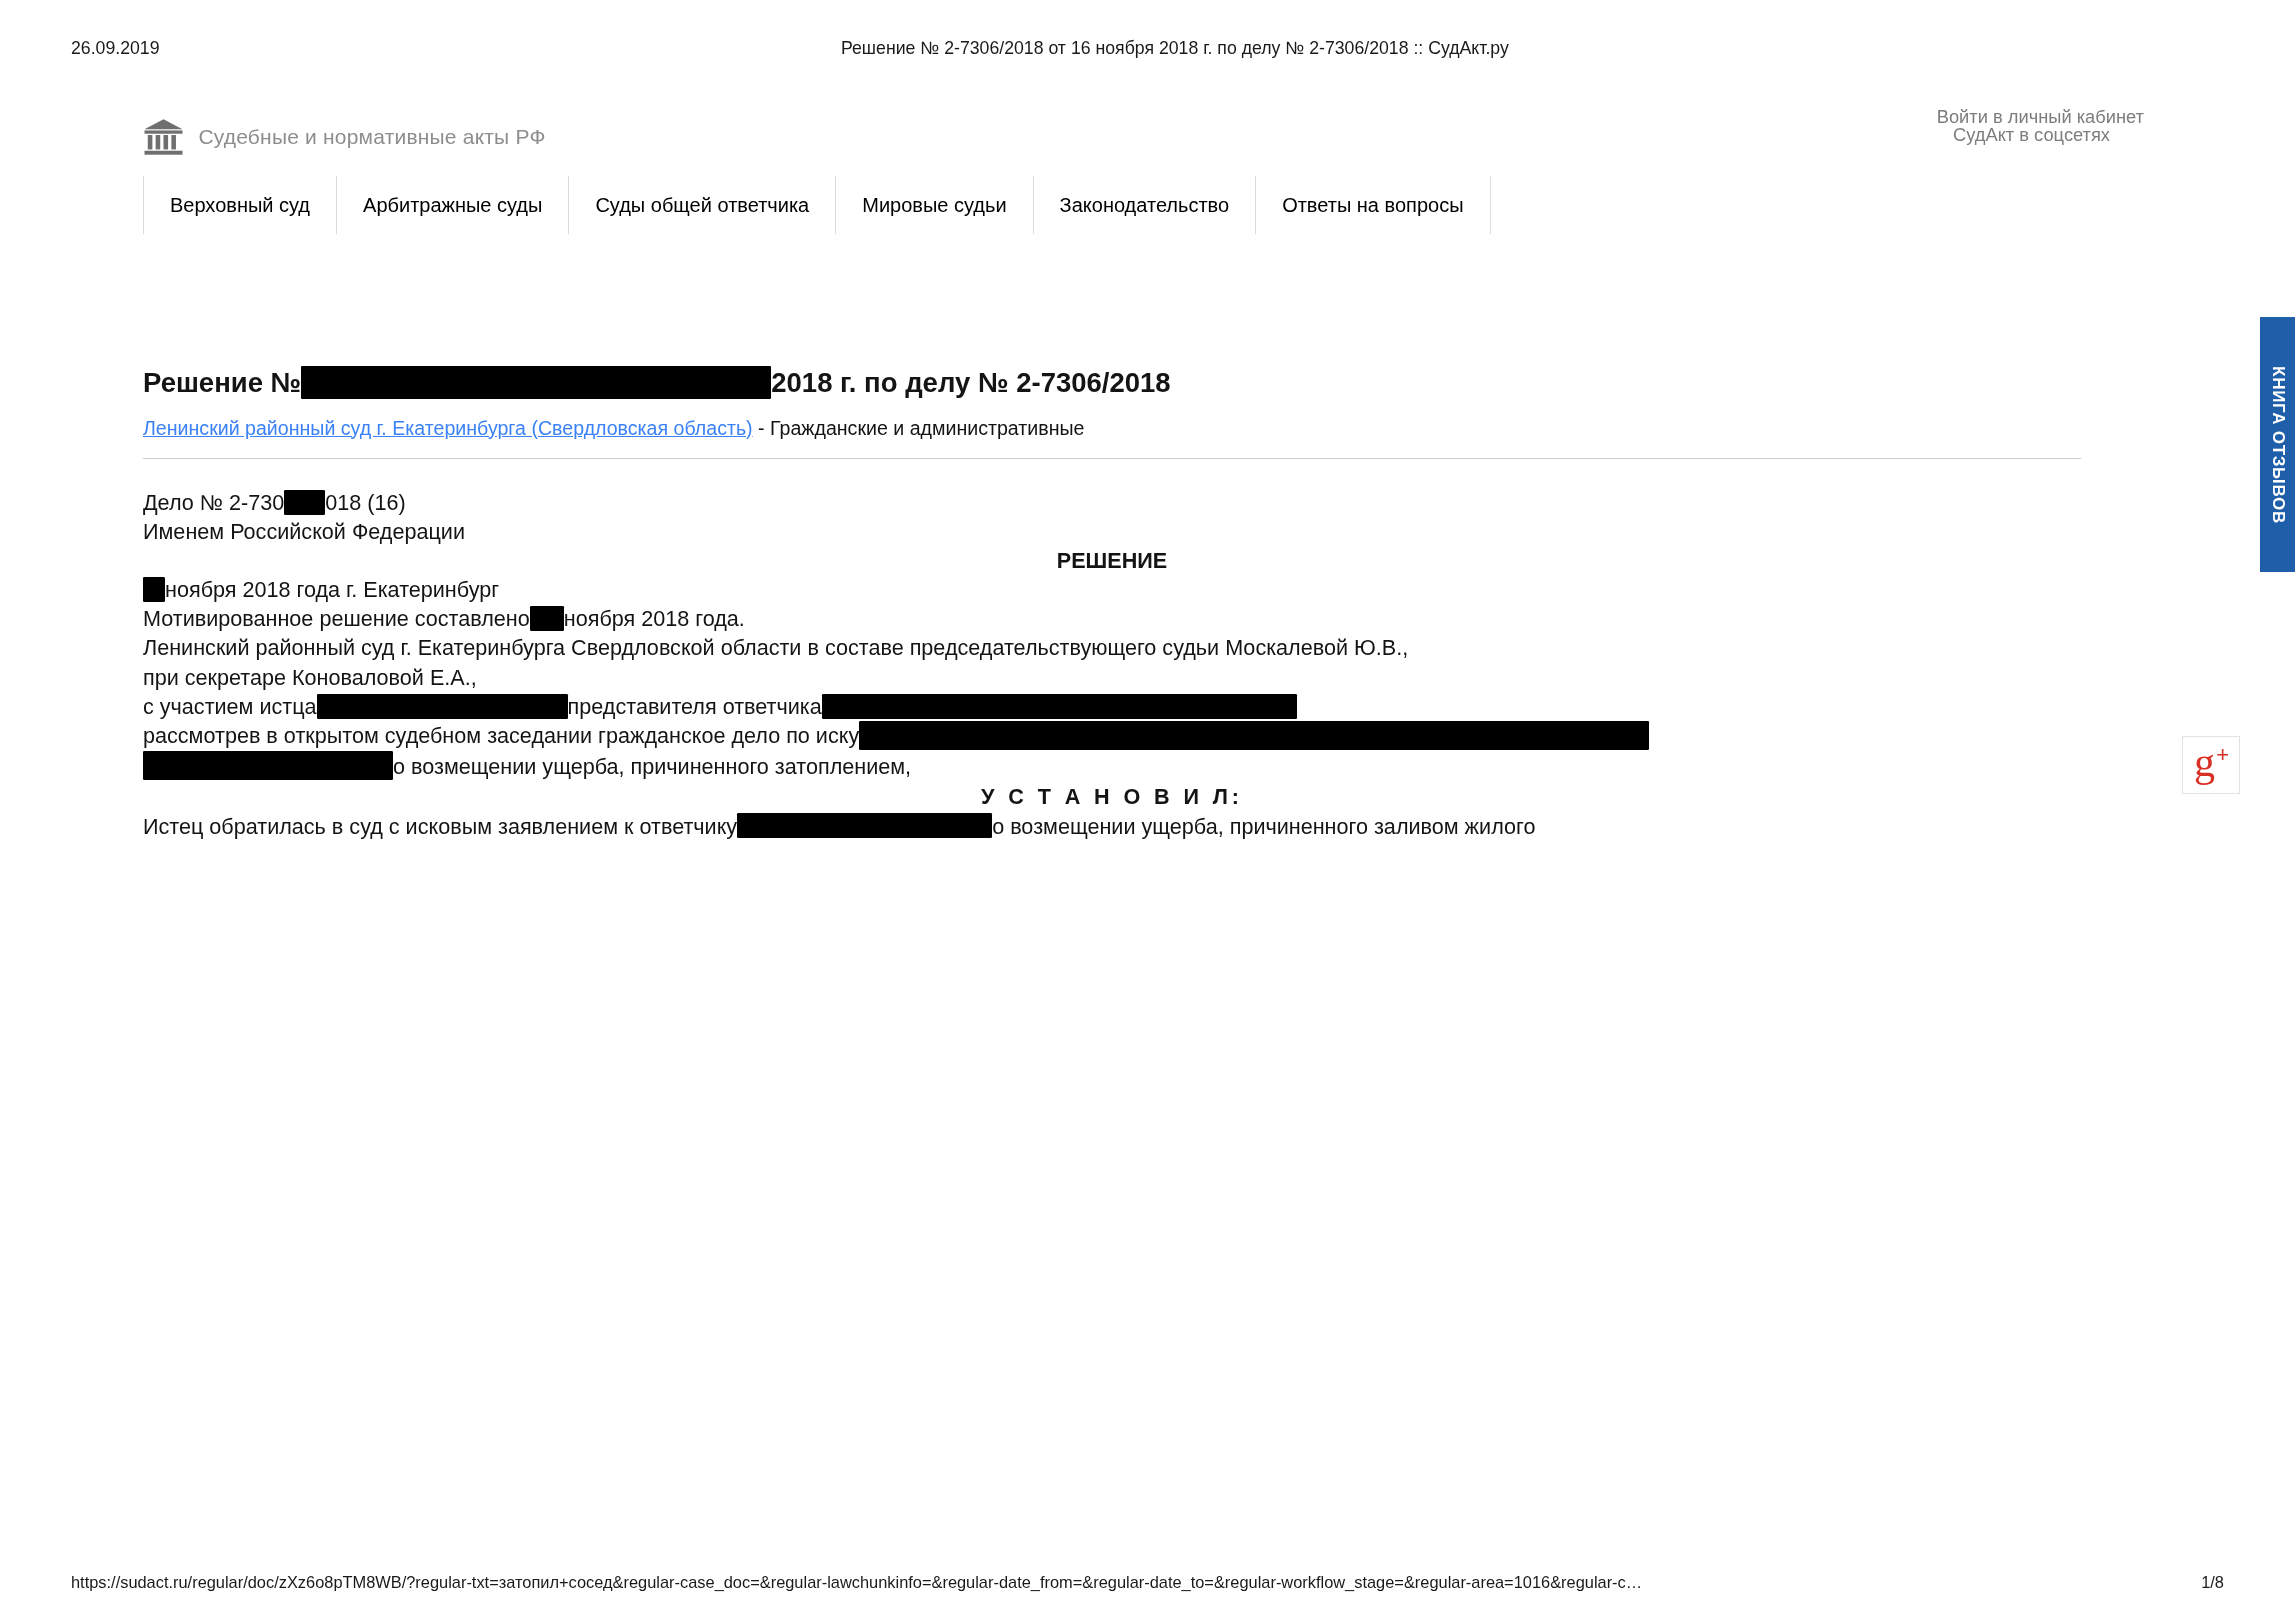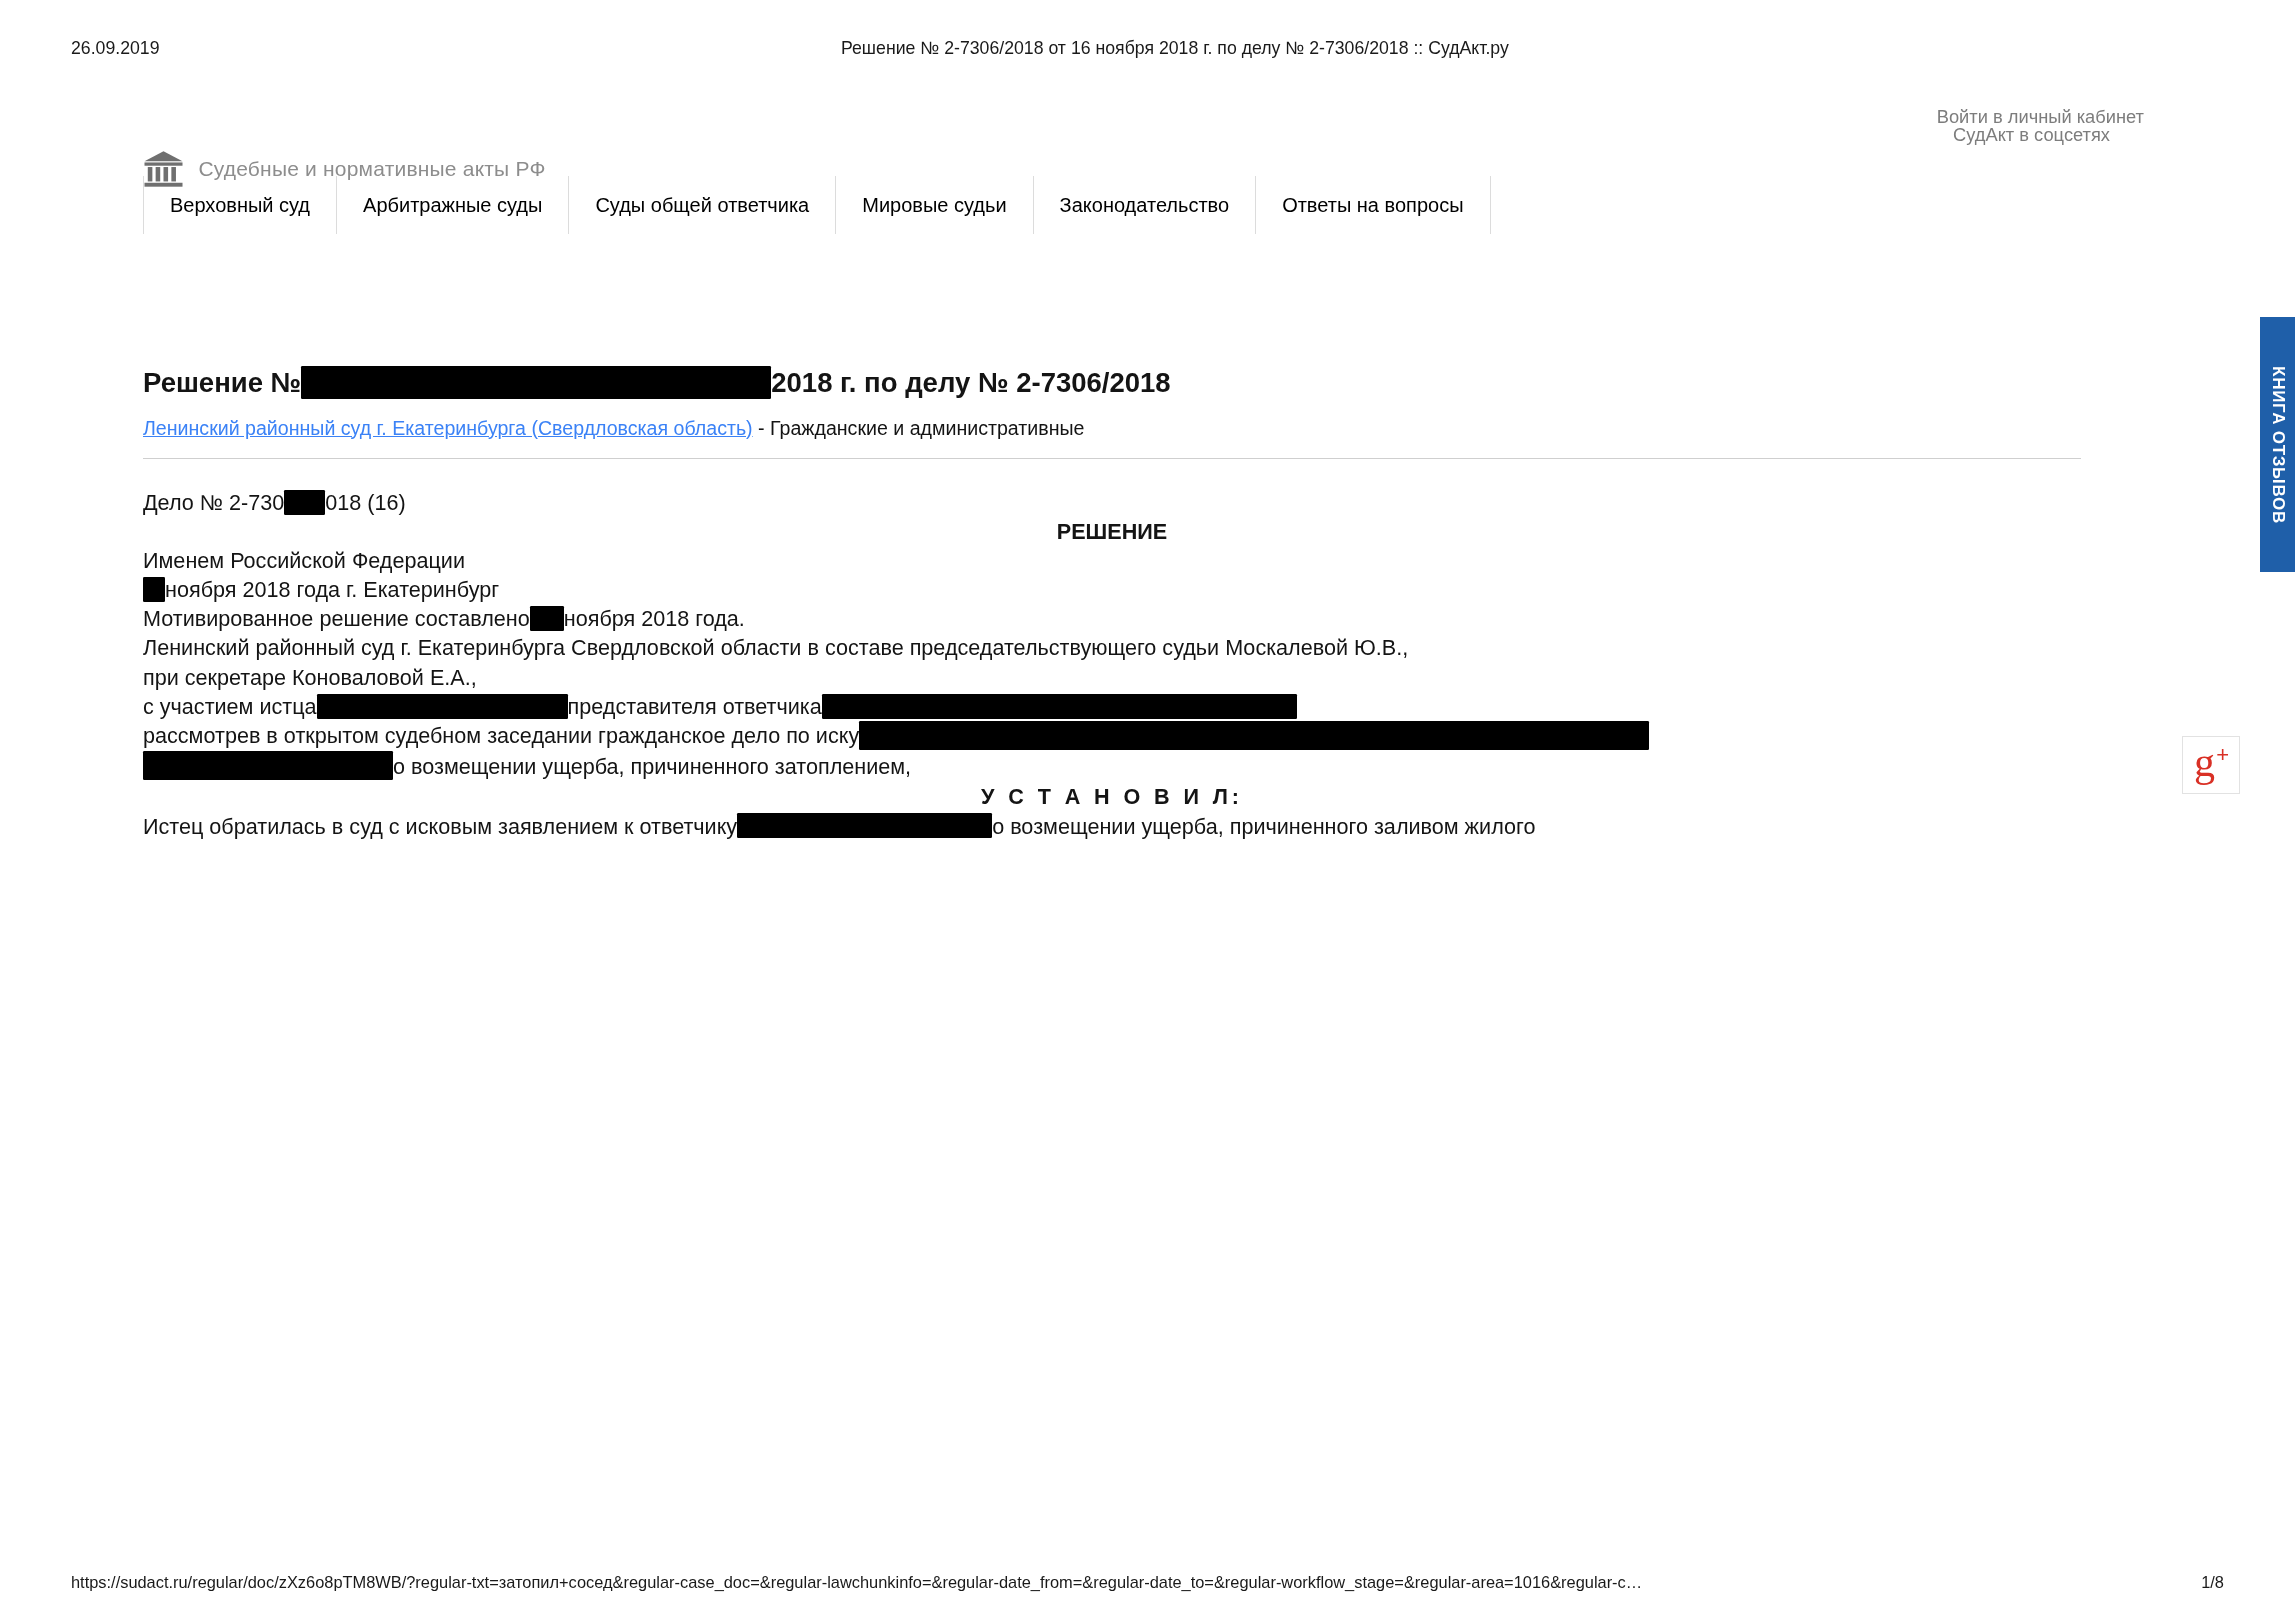--- a/index.html
+++ b/index.html
@@ -91,21 +91,20 @@
     padding-right: 34px;
   }
 
   .brand {
     position: absolute;
     left: 143px;
     top: 39px;
     display: flex;
     align-items: center;
     gap: 14.4px;
-    margin-top: 32px;
   }
   .brand .logo {
     width: 41px;
     height: 38px;
     position: relative;
     flex: 0 0 auto;
   }
   .brand .brand-text {
     font-size: 21px;
     color: #8d8d8d;
@@ -314,23 +313,23 @@
       <a href="#">Ленинский районный суд г. Екатеринбурга (Свердловская область)</a>
       <span class="plain">- Гражданские и административные</span>
     </div>
 
     <div class="rule"></div>
 
     <div class="case-no">
       <span>Дело № 2-730</span><span class="redact" style="width:41px;"></span><span>018 (16)</span>
     </div>
 
+    <p class="para gap-110">Именем Российской Федерации</p>
+
     <p class="para centered gap-110">РЕШЕНИЕ</p>
-
-    <p class="para gap-110">Именем Российской Федерации</p>
 
     <p class="para gap-72">
       <span class="redact" style="width:22px;"></span><span>ноября 2018 года г. Екатеринбург</span>
     </p>
 
     <p class="para gap-72">
       <span>Мотивированное решение составлено</span><span class="redact" style="width:34px;"></span><span>ноября 2018 года.</span>
     </p>
 
     <p class="para gap-72">Ленинский районный суд г. Екатеринбурга Свердловской области в составе председательствующего судьи Москалевой Ю.В.,</p>

